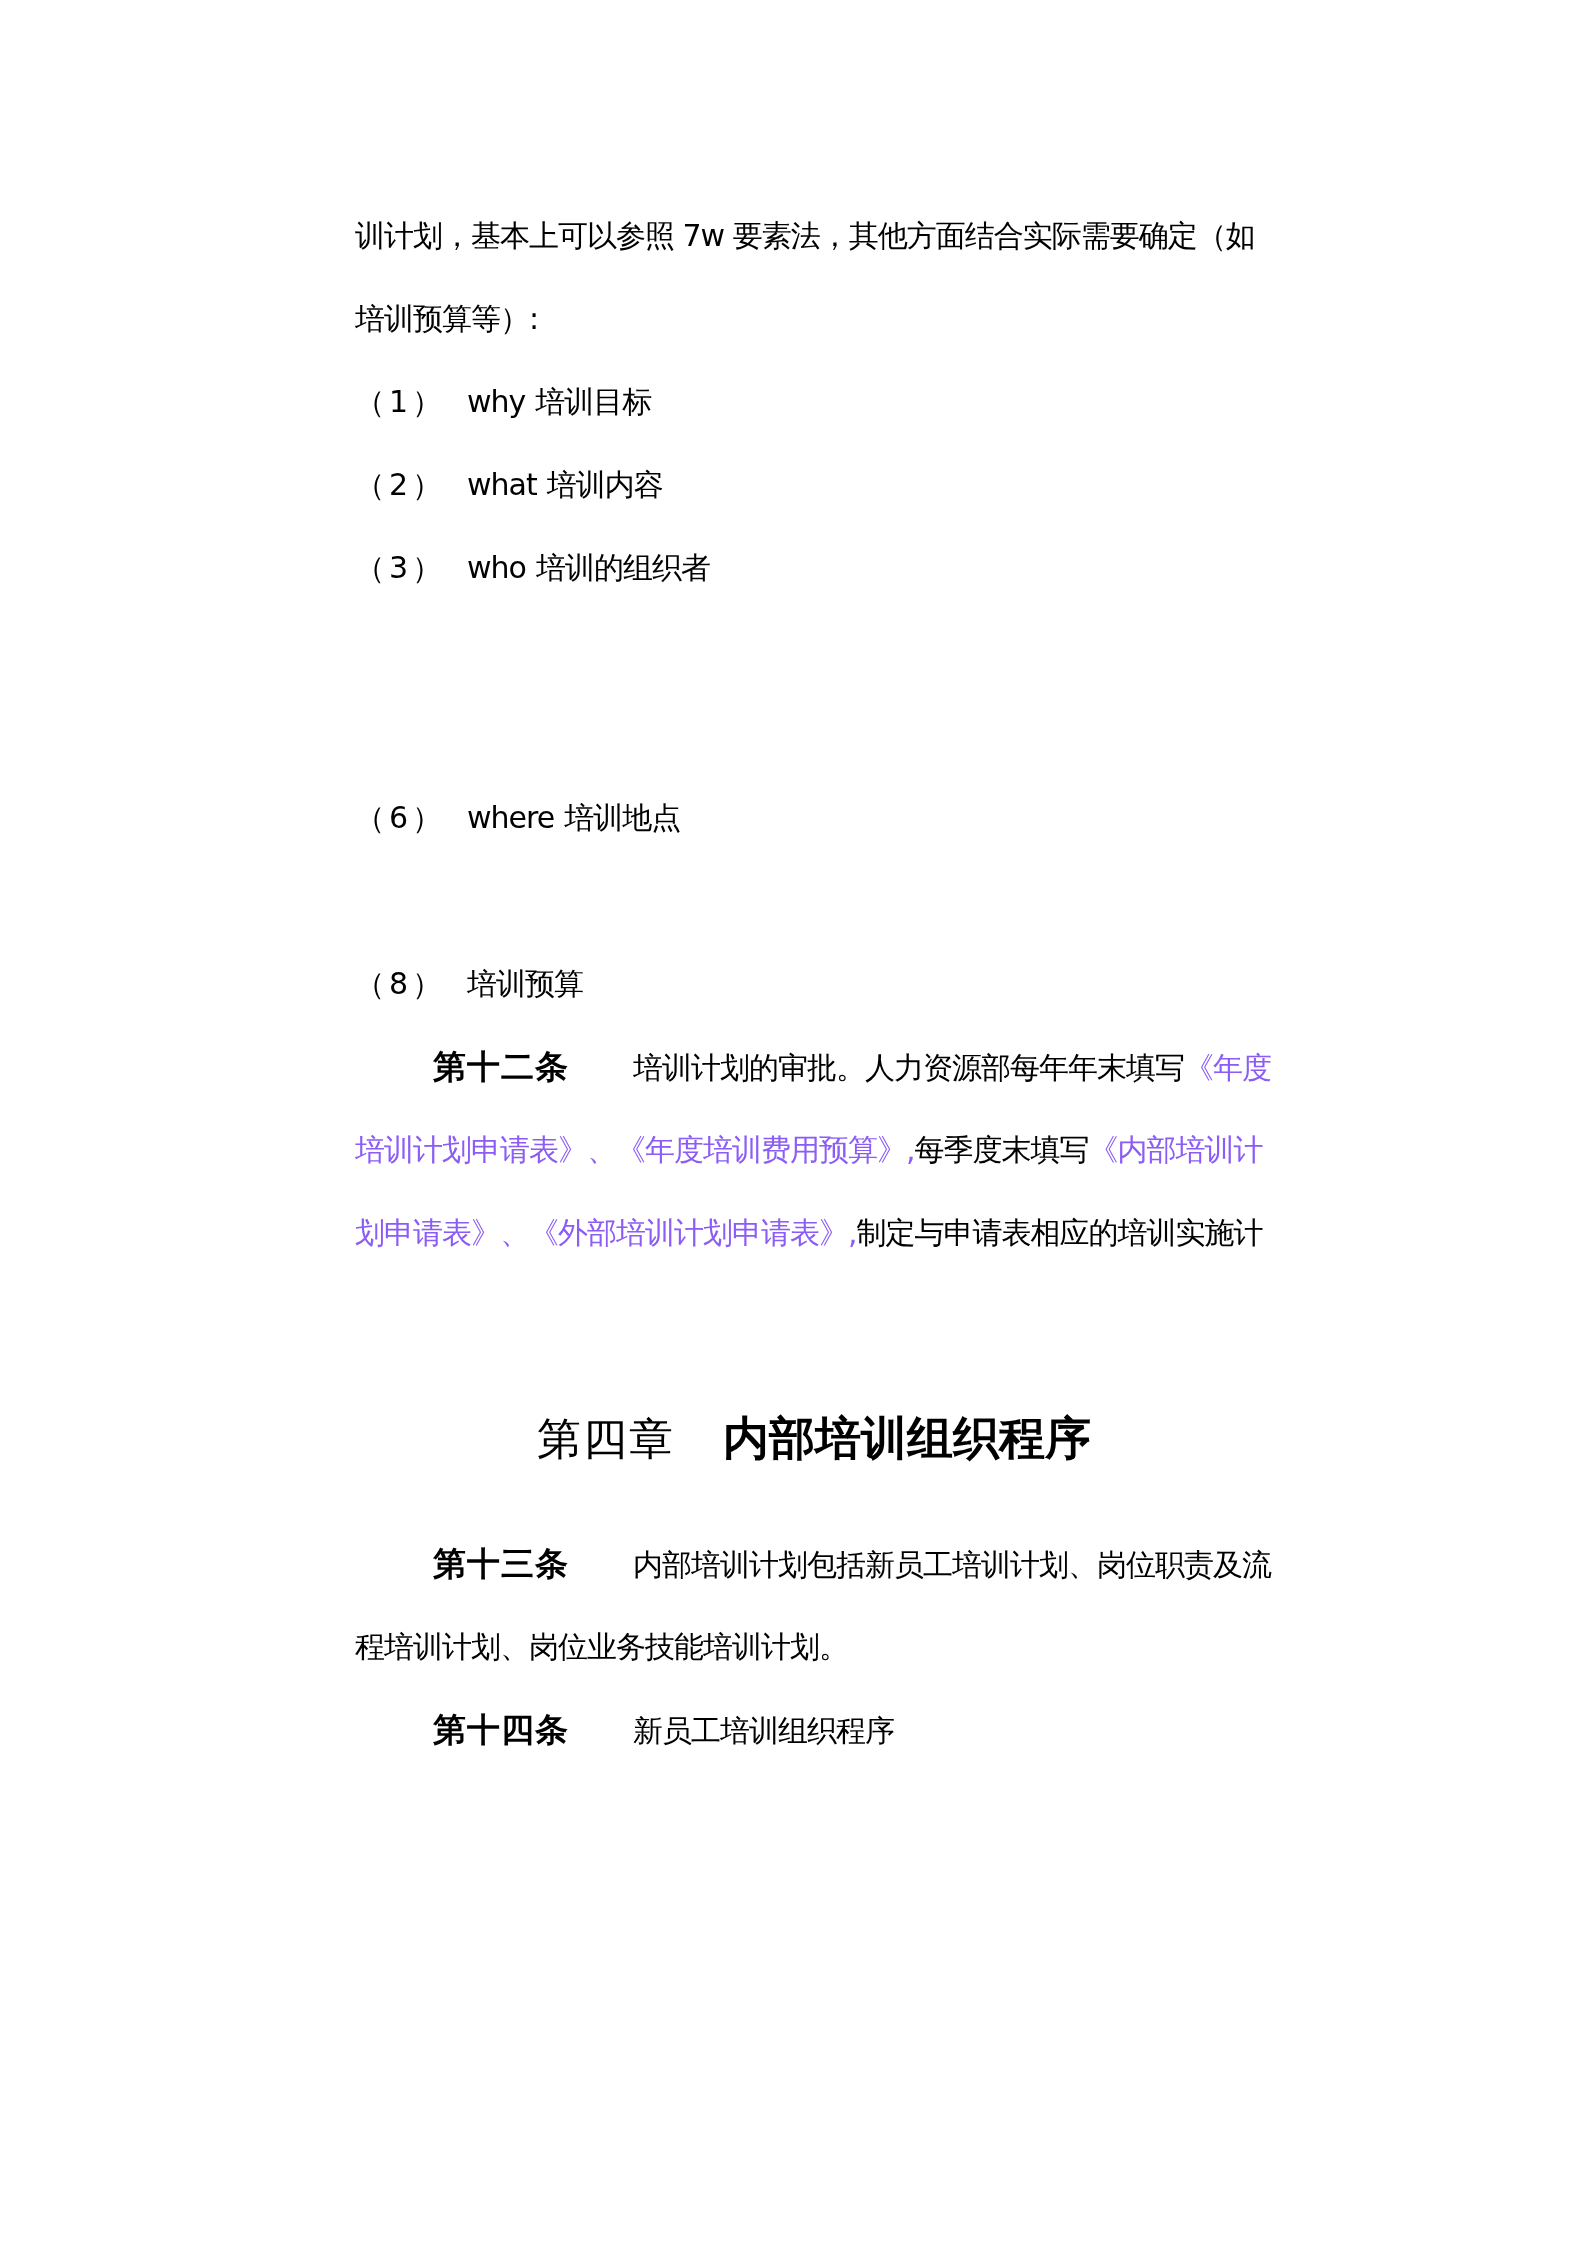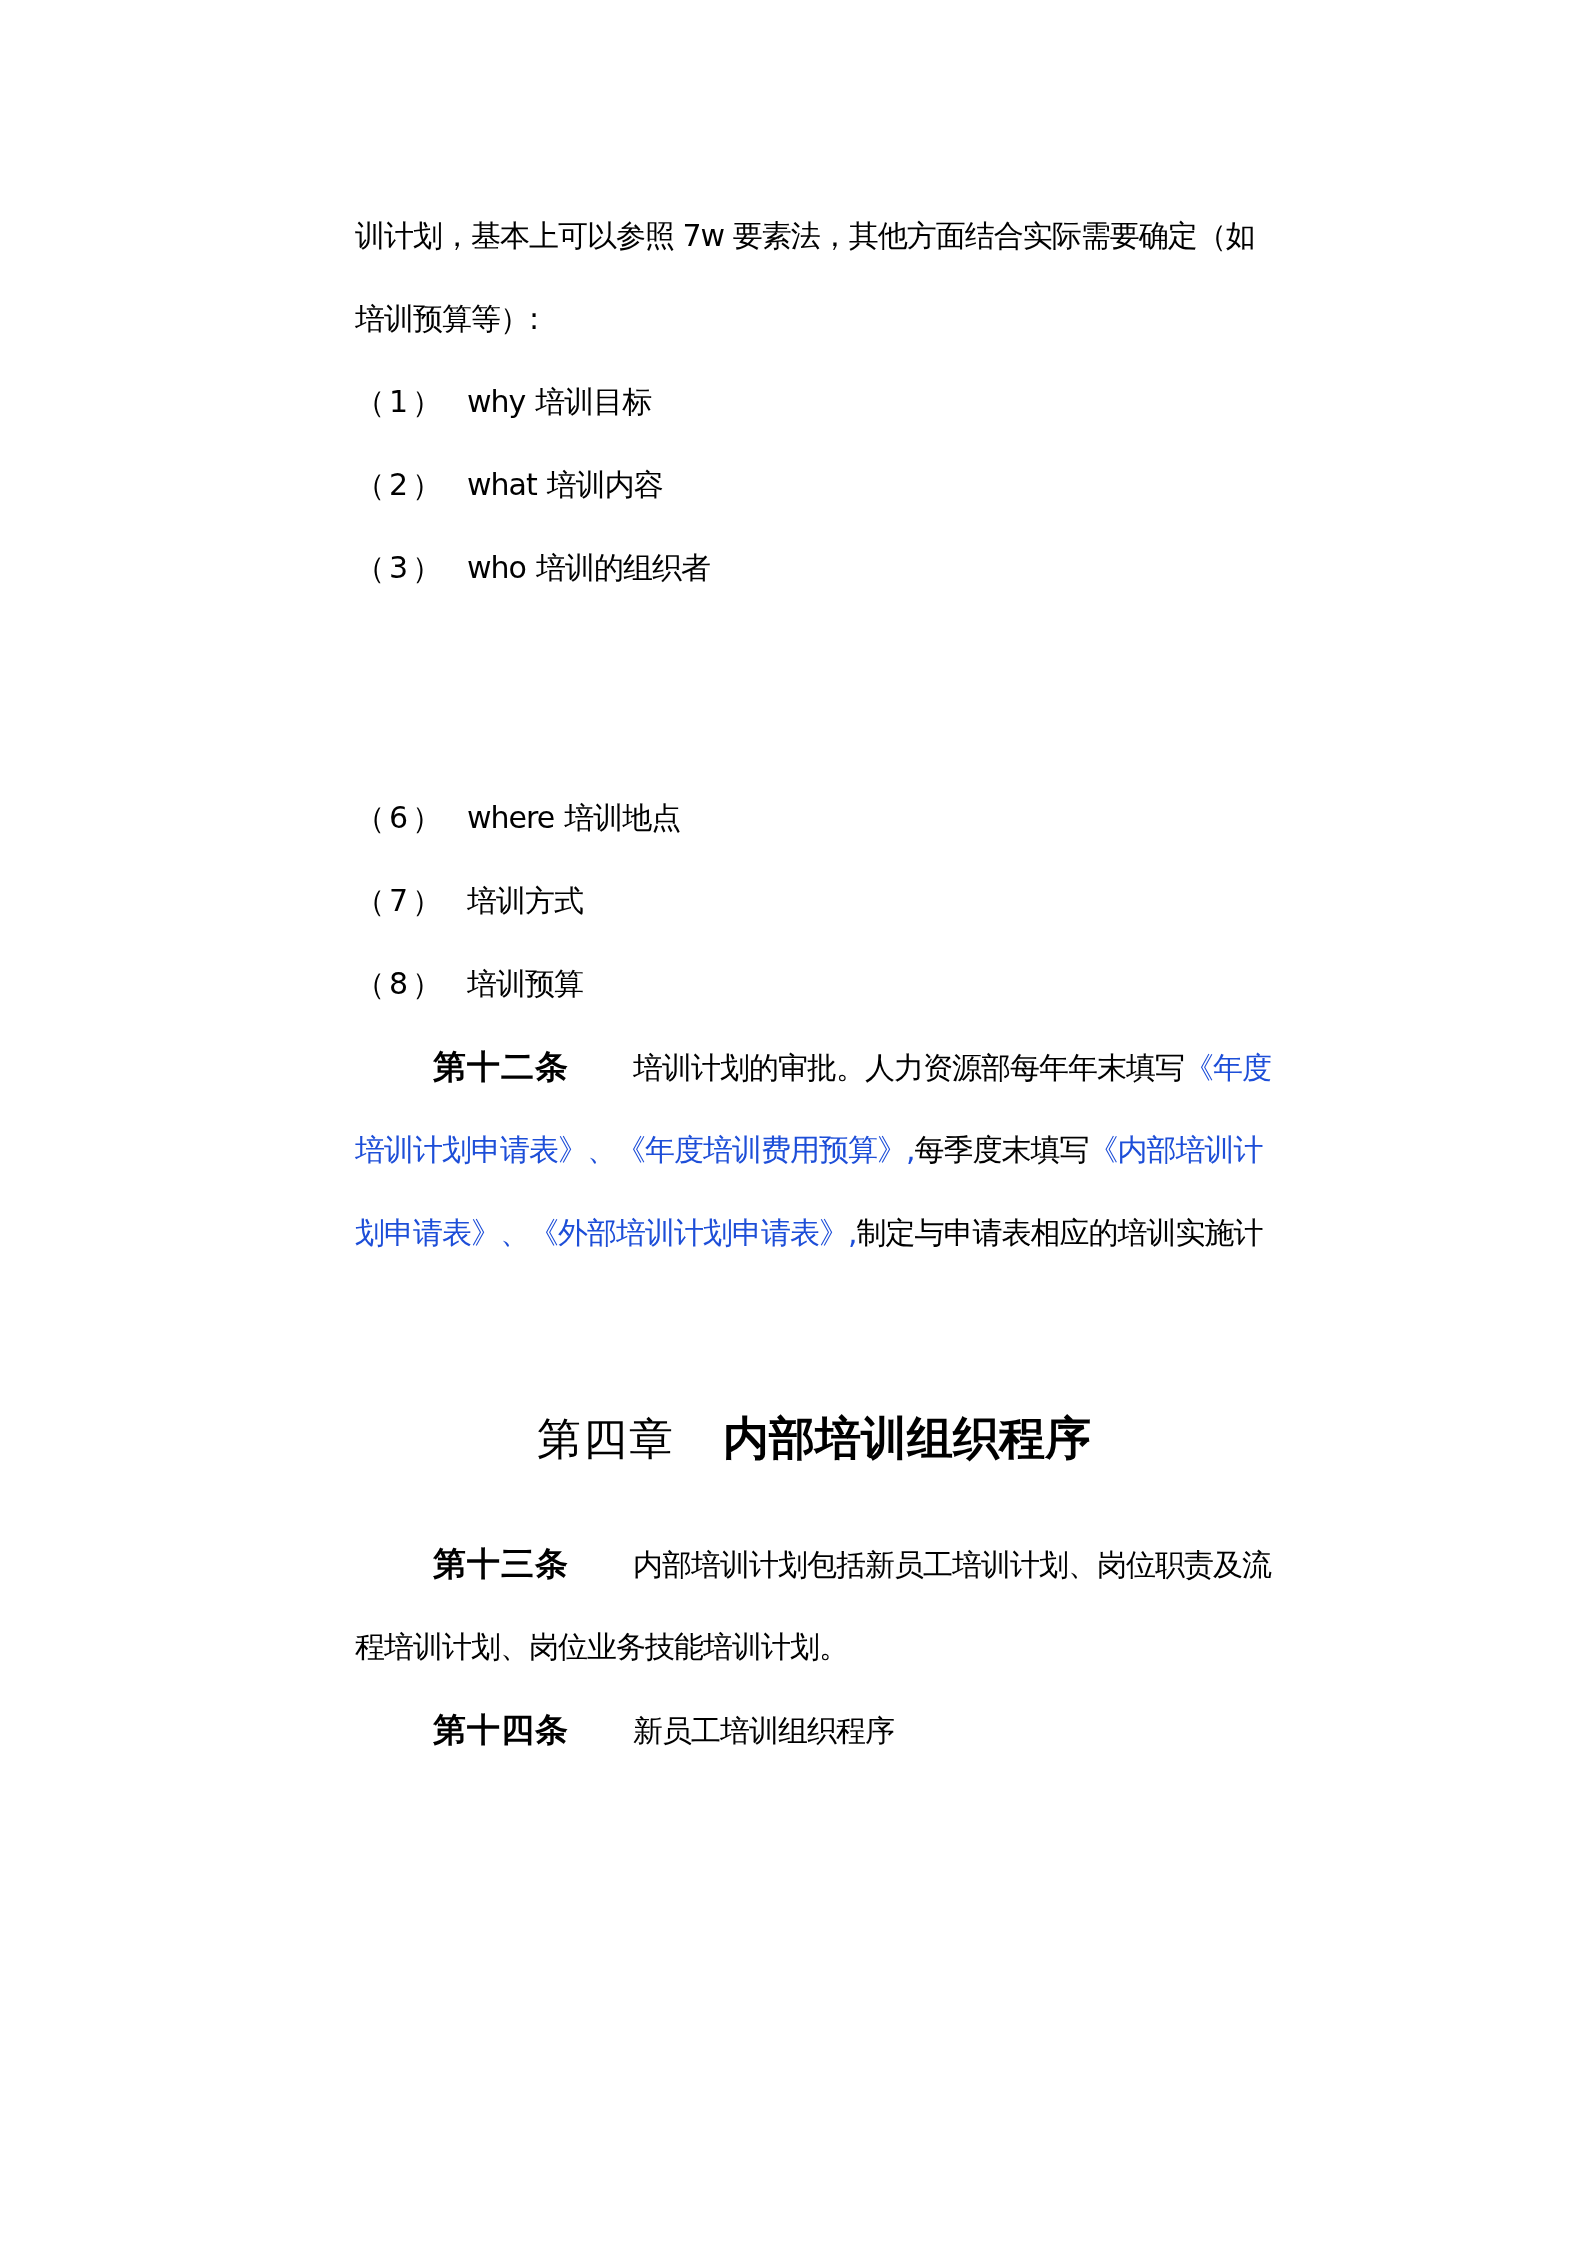--- a/index.html
+++ b/index.html
@@ -25,21 +25,21 @@
     .line {
       position: absolute;
       left: 355px;
       width: 995px;
       height: 44px;
       line-height: 44px;
       font-size: 30px;
       white-space: nowrap;
       letter-spacing: -1px;
     }
-    .red { color: #1d4ed8; }
+    .red { color: #8b5cf6; }
     .list-item .num {
       display: inline-block;
       width: 112px;
       letter-spacing: 4px;
     }
     .list-item .kw { margin-right: 10px; }
     .article-head {
       display: inline-block;
       font-weight: bold;
       font-size: 33px;
@@ -80,23 +80,20 @@
   </div>
   <div class="line list-item" style="top:463px;">
     <span class="num">（2）</span><span class="kw">what</span><span>培训内容</span>
   </div>
   <div class="line list-item" style="top:546px;">
     <span class="num">（3）</span><span class="kw">who</span><span>培训的组织者</span>
   </div>
   <div class="line list-item" style="top:796px;">
     <span class="num">（6）</span><span class="kw">where</span><span>培训地点</span>
   </div>
-  <div class="line list-item" style="top:879px;">
-    <span class="num">（7）</span><span>培训方式</span>
-  </div>
   <div class="line list-item" style="top:962px;">
     <span class="num">（8）</span><span>培训预算</span>
   </div>
 
   <div class="line indent" style="top:1045px;width:917px;">
     <span class="article-head">第十二条</span><span>培训计划的审批。人力资源部每年年末填写</span><span class="red">《年度</span>
   </div>
   <div class="line" style="top:1128px;">
     <span class="red">培训计划申请表》、《年度培训费用预算》,</span><span>每季度末填写</span><span class="red">《内部培训计</span>
   </div>

